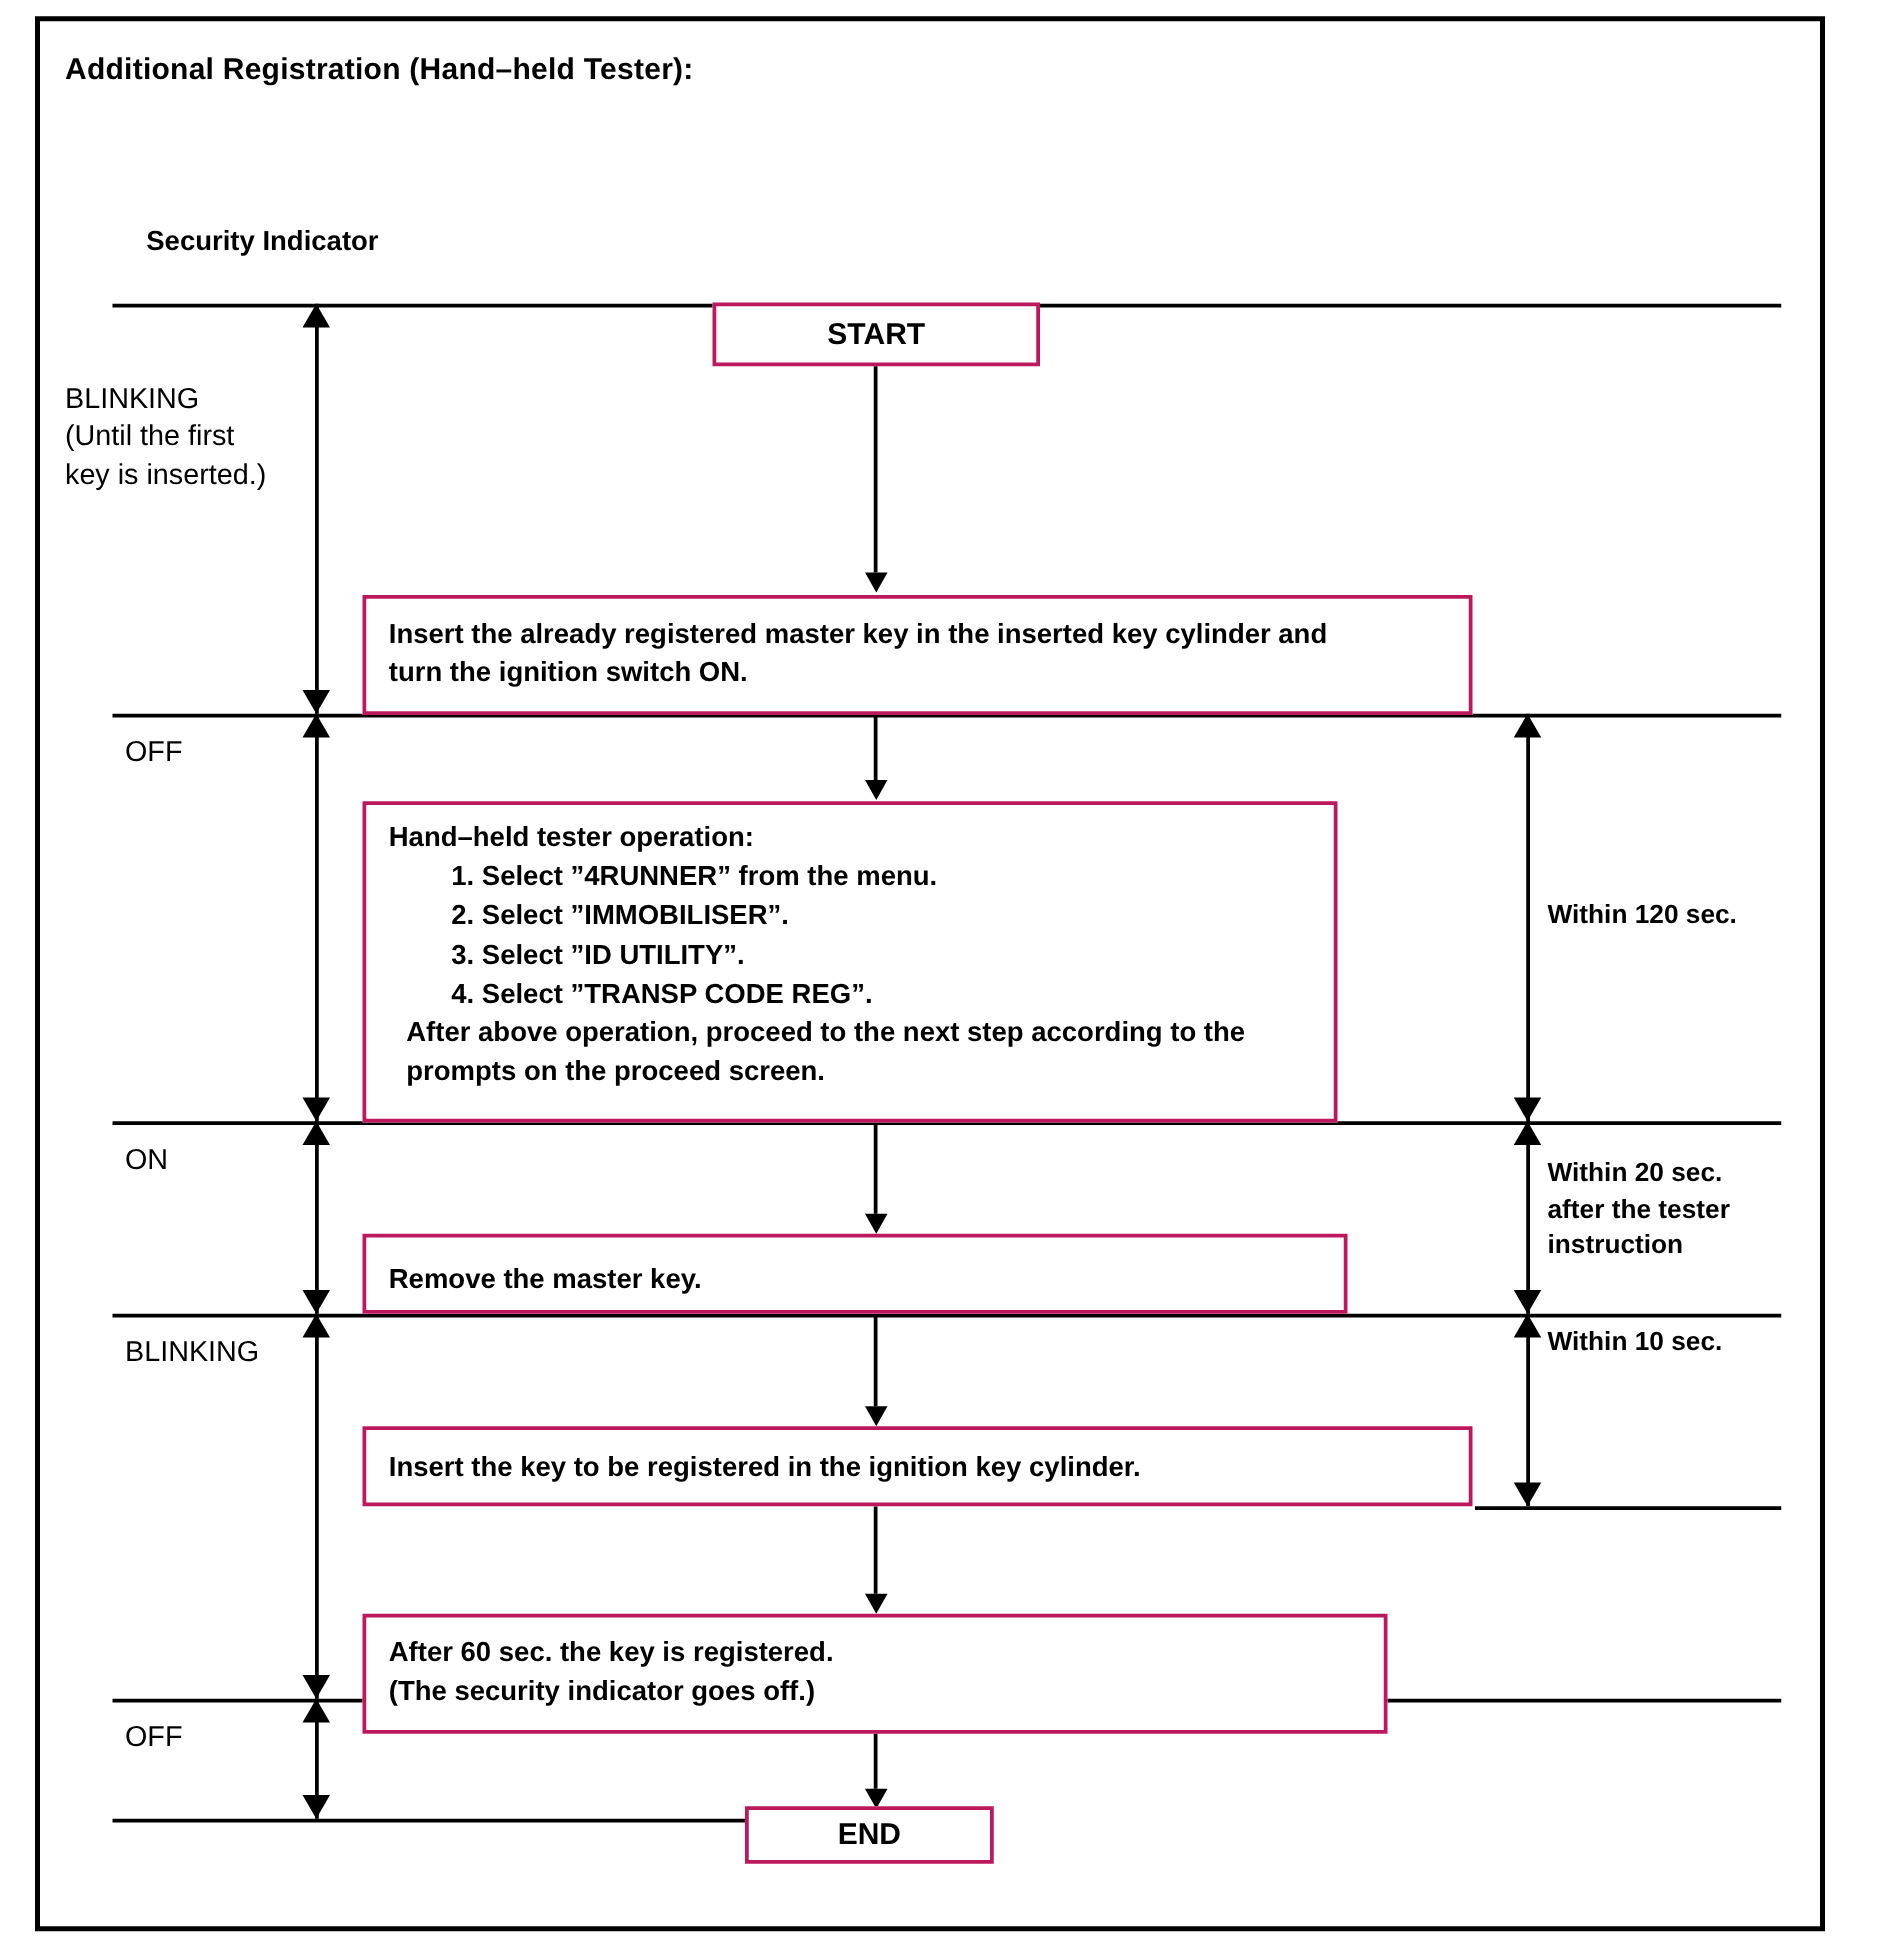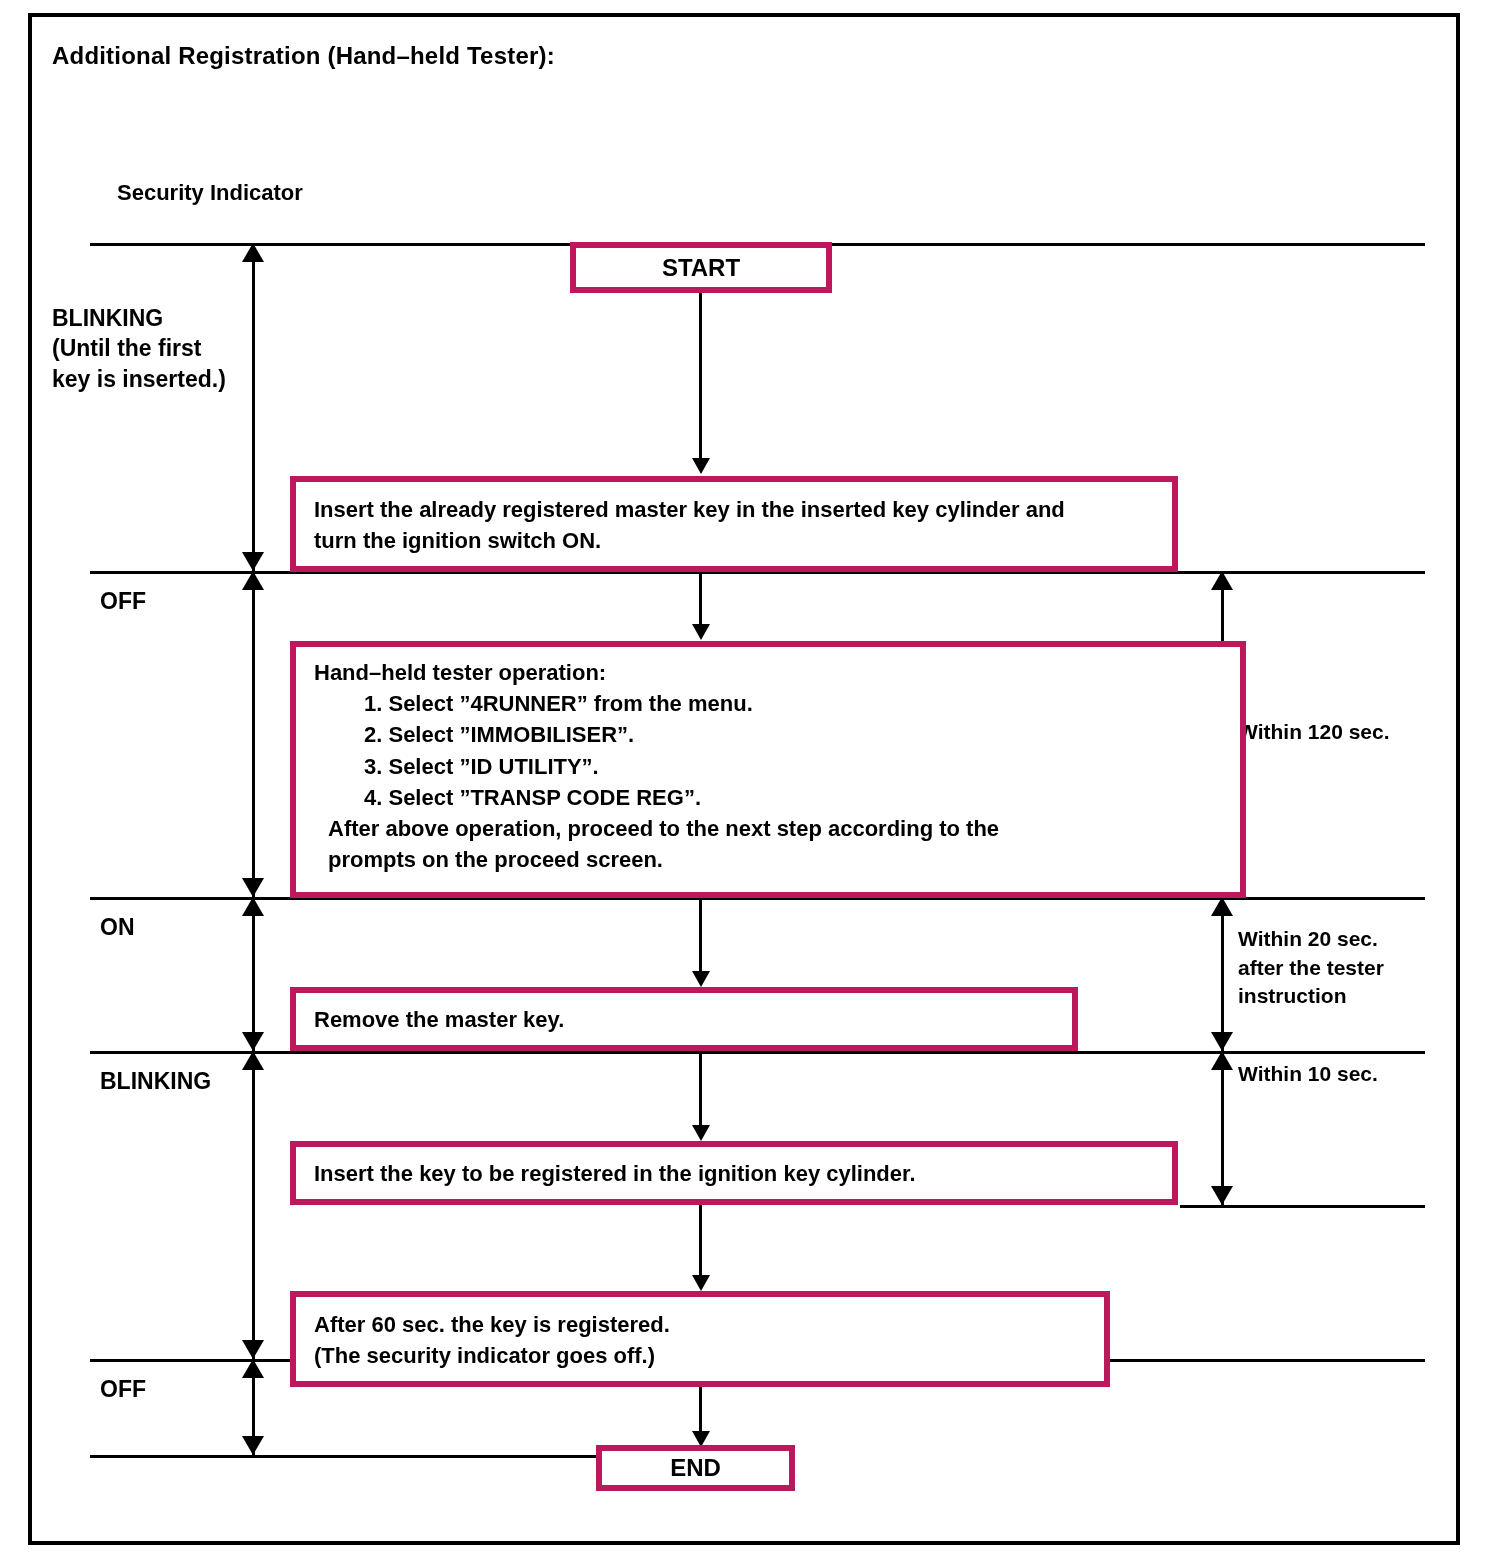--- a/index.html
+++ b/index.html
@@ -85,40 +85,40 @@
   }
   .arw-down-sm {
     border-left: 9px solid transparent;
     border-right: 9px solid transparent;
     border-top: 16px solid #000000;
   }
   
   .state-label {
     position: absolute;
     font-size: 23px;
-    font-weight: bold;
+    font-weight: normal;
     white-space: nowrap;
     line-height: 1.32;
   }
   .state-label.multi {
     white-space: normal;
     width: 210px;
   }
   
   .timing-label {
     position: absolute;
     font-size: 21px;
     font-weight: bold;
     line-height: 1.36;
     width: 210px;
   }
   
   .fbox {
     position: absolute;
-    border: 6px solid #be185d;
+    border: 3px solid #be185d;
     box-sizing: border-box;
     background: #ffffff;
   }
   .fbox-term {
     display: flex;
     align-items: center;
     justify-content: center;
     font-size: 24px;
     font-weight: bold;
   }
@@ -231,21 +231,21 @@
   <div class="conn" style="top:1359px; height:72px;"></div>
   <div class="arw arw-down-sm" style="left:692px; top:1431px;"></div>
 
   <div class="fbox fbox-term" style="left:570px; top:242px; width:262px; height:51px;">START</div>
 
   <div class="fbox fbox-proc" style="left:290px; top:476px; width:888px; height:96px;">
     <span class="ln">Insert the already registered master key in the inserted key cylinder and</span>
     <span class="ln">turn the ignition switch ON.</span>
   </div>
 
-  <div class="fbox fbox-proc" style="left:290px; top:641px; width:956px; height:257px; padding-top:10px;">
+  <div class="fbox fbox-proc" style="left:290px; top:641px; width:780px; height:257px; padding-top:10px;">
     <span class="ln">Hand–held tester operation:</span>
     <ul class="steps">
       <li>1. Select ”4RUNNER” from the menu.</li>
       <li>2. Select ”IMMOBILISER”.</li>
       <li>3. Select ”ID UTILITY”.</li>
       <li>4. Select ”TRANSP CODE REG”.</li>
     </ul>
     <span class="tail">After above operation, proceed to the next step according to the</span>
     <span class="tail">prompts on the proceed screen.</span>
   </div>

